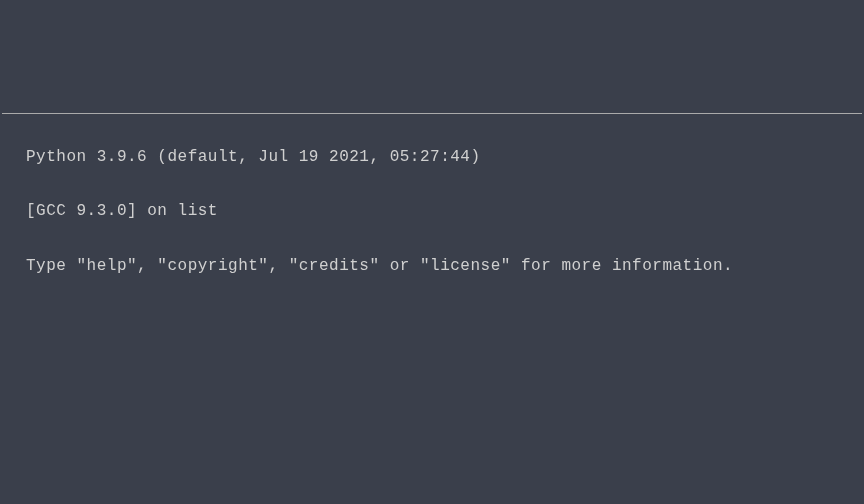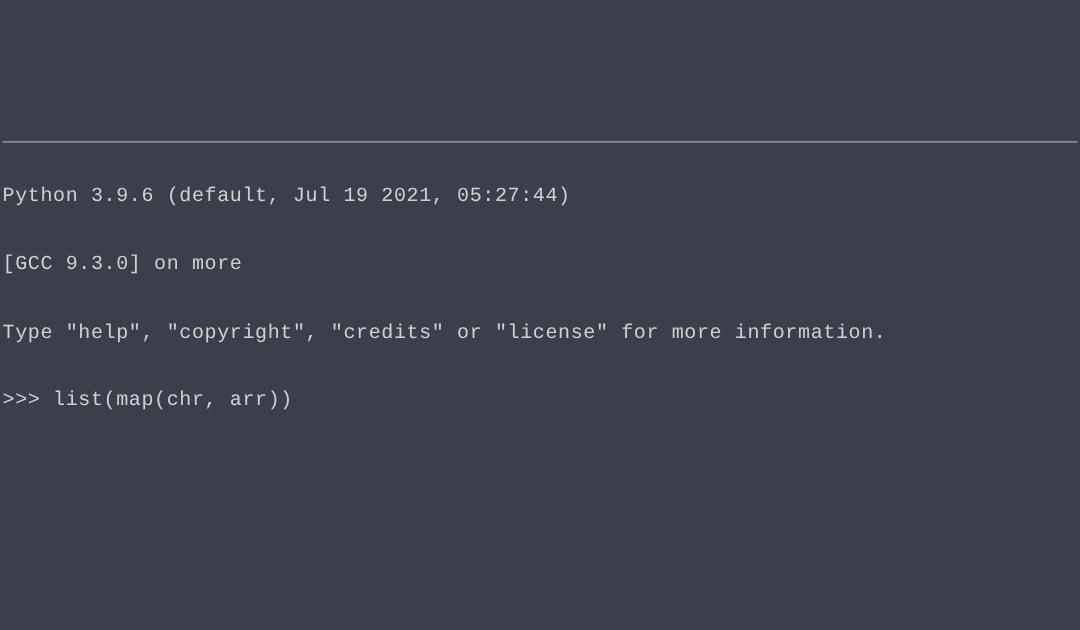--- a/index.html
+++ b/index.html
@@ -15,36 +15,36 @@
       width: 864px;
       height: 504px;
       overflow: hidden;
       padding: 4px 2px;
       line-height: 1.7;
       letter-spacing: 0.5px;
       white-space: pre;
     }
     .line {
       display: block;
+      margin-left: 24px;
     }
     .top-border {
       border-top: 1px solid #aaa;
       padding-top: 3px;
     }
   </style>
 </head>
 <body>
 
 
 
 <div class="top-border">
 <span class="line">Python 3.9.6 (default, Jul 19 2021, 05:27:44)</span>
-<span class="line">[GCC 9.3.0] on more</span>
+<span class="line">[GCC 9.3.0] on list</span>
 <span class="line">Type "help", "copyright", "credits" or "license" for more information.</span>
-<span class="line">&gt;&gt;&gt; list(map(chr, arr))</span>
 
 
 
 
 <span class="line"></span>
 <span class="line"></span>
 
 
 
 <span class="line"></span>

